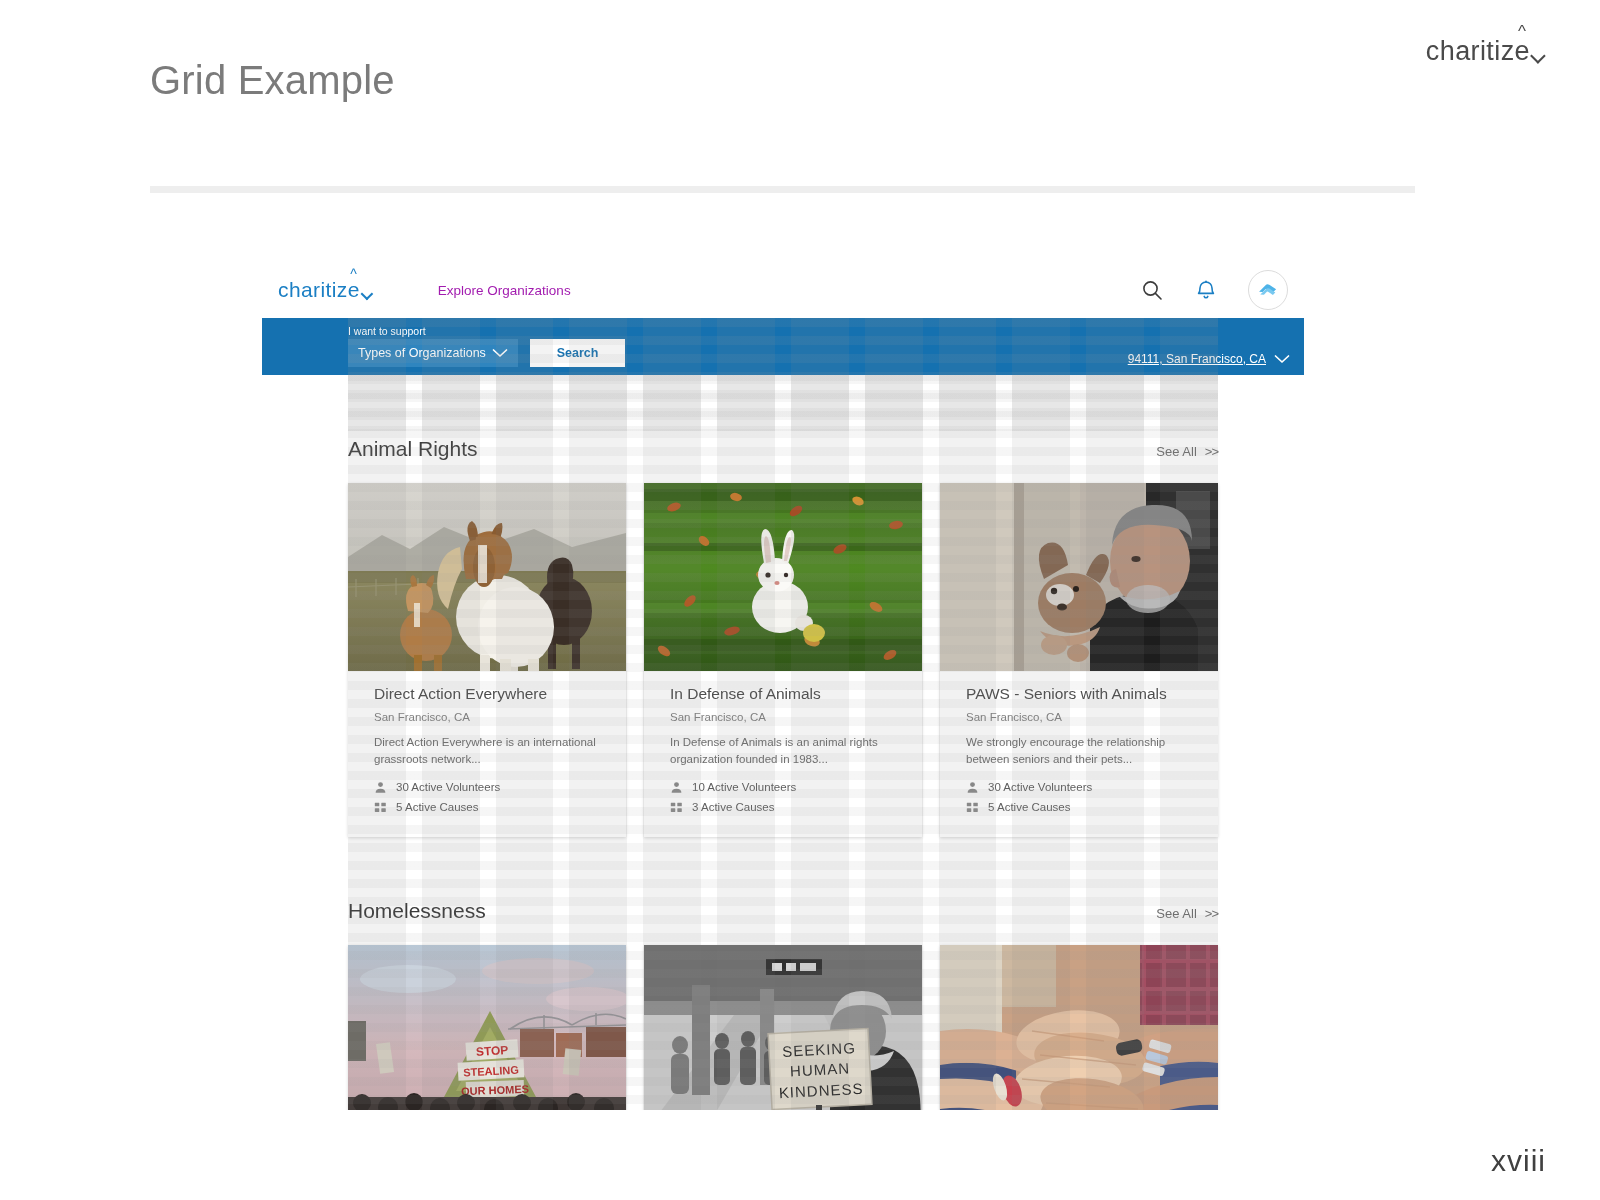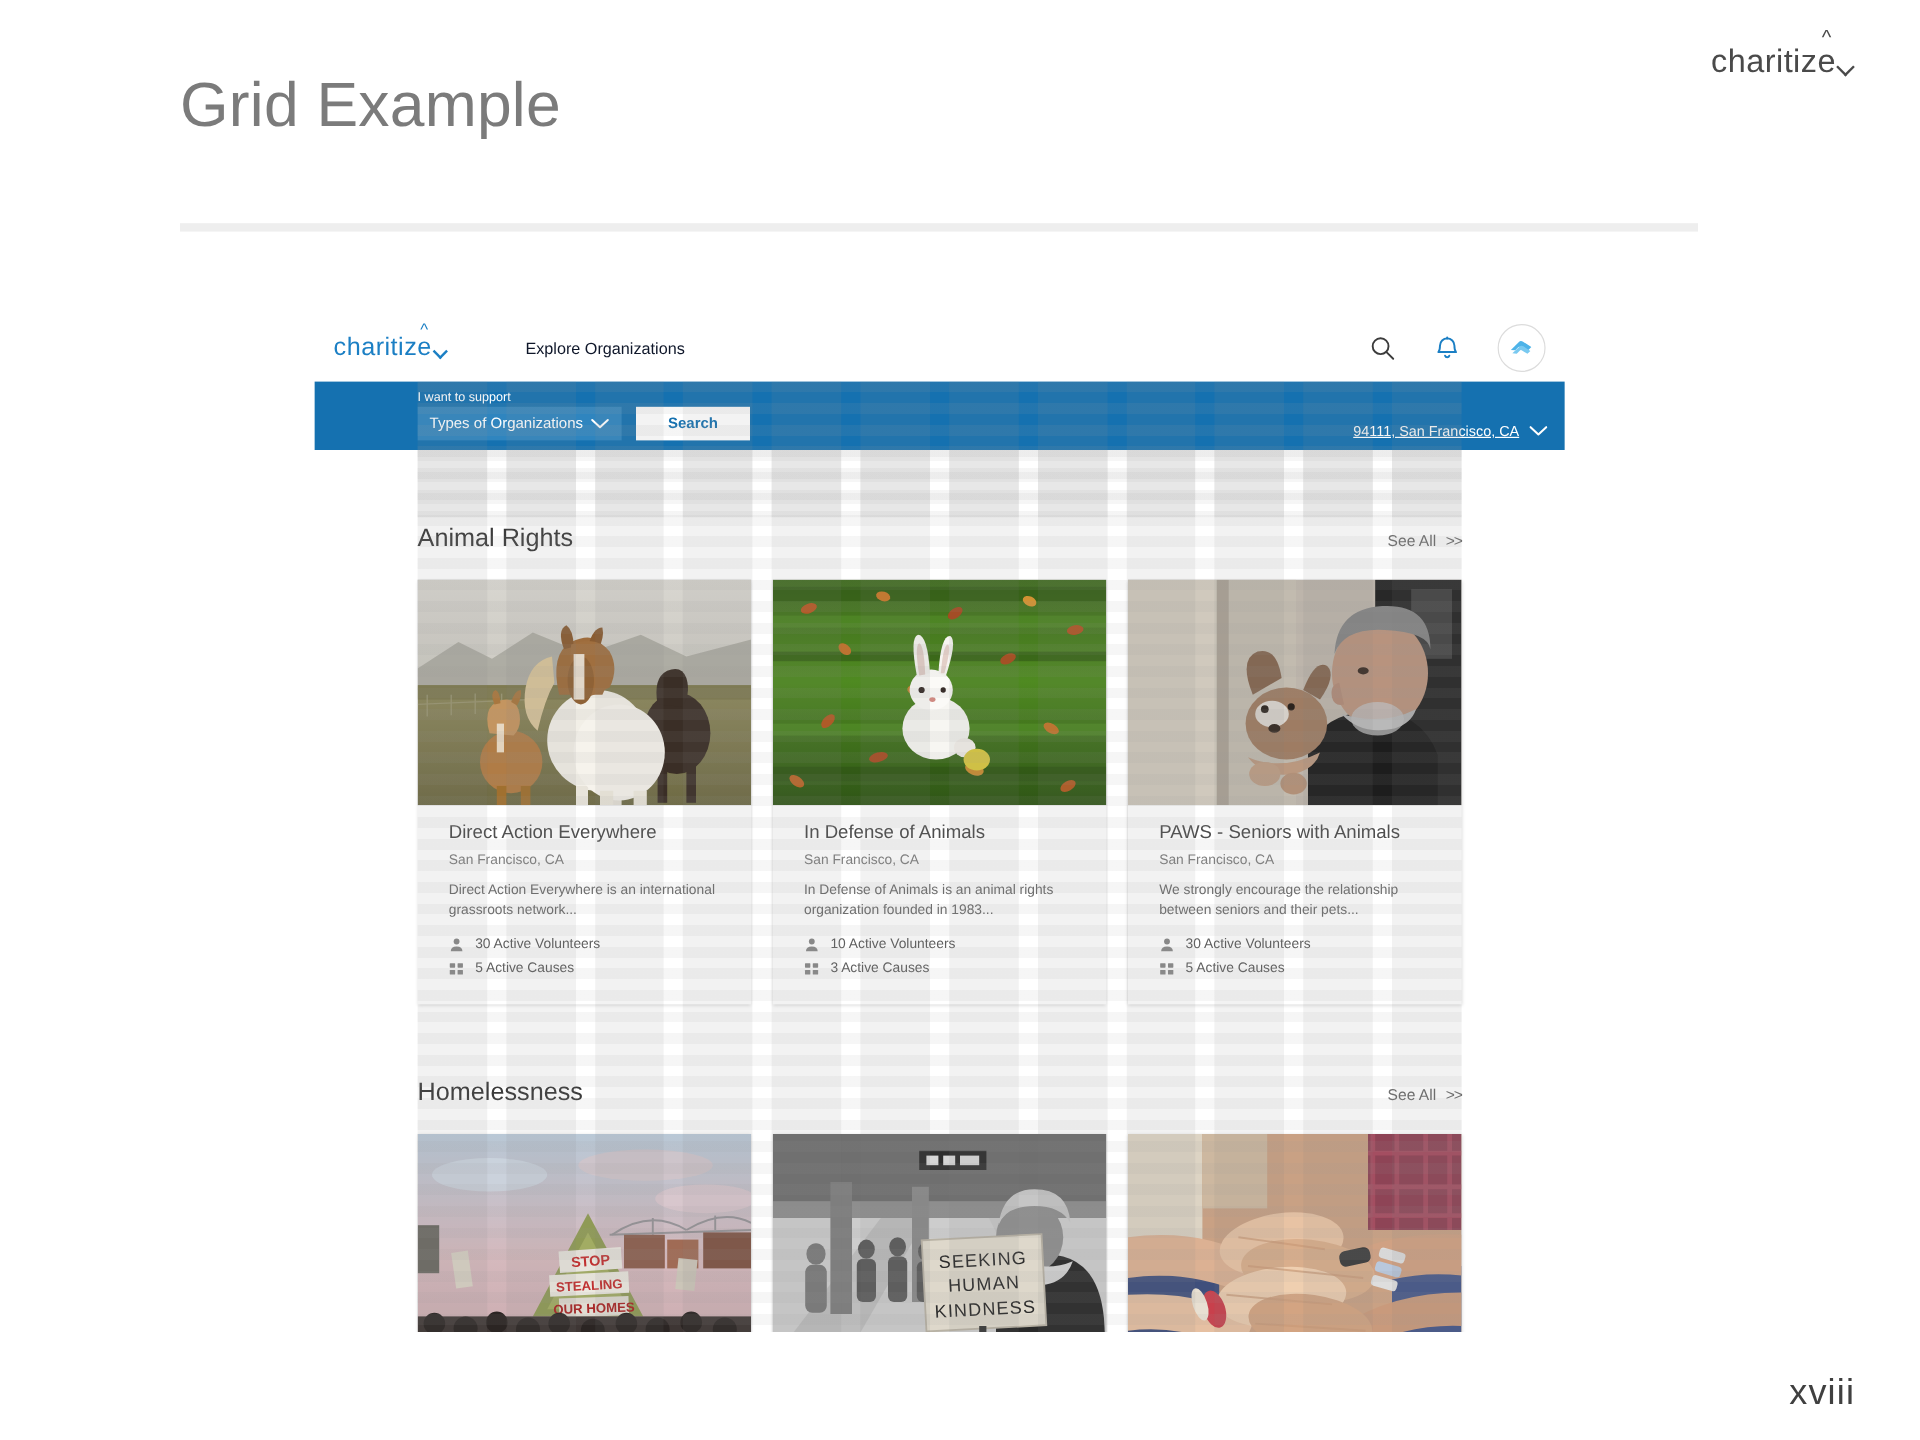--- a/index.html
+++ b/index.html
@@ -13,21 +13,21 @@
     position: relative;
     font-family: "Liberation Sans", sans-serif;
     overflow: hidden;
   }
 
   
   .slide-title {
     position: absolute;
     left: 150px;
     top: 58px;
-    font-size: 52px;
+    font-size: 40px;
     font-weight: 400;
     color: #7b7b7b;
     letter-spacing: 0.2px;
     white-space: nowrap;
   }
   .brand-logo {
     position: absolute;
     right: 58px;
     top: 36px;
     font-size: 27px;
@@ -116,21 +116,21 @@
     display: inline-block;
     width: 7px; height: 7px;
     margin-left: 1px;
     border-left: 2px solid #1b7fc4;
     border-bottom: 2px solid #1b7fc4;
     transform: rotate(-45deg) translateY(2px);
   }
   .nav-link {
     margin-left: 68px;
     font-size: 13.5px;
-    color: #0f172a;
+    color: #a21caf;
     white-space: nowrap;
   }
   .nav-right {
     margin-left: auto;
     display: flex;
     align-items: center;
     gap: 30px;
     margin-right: 16px;
   }
   .icon-btn { width: 24px; height: 24px; display: block; }

